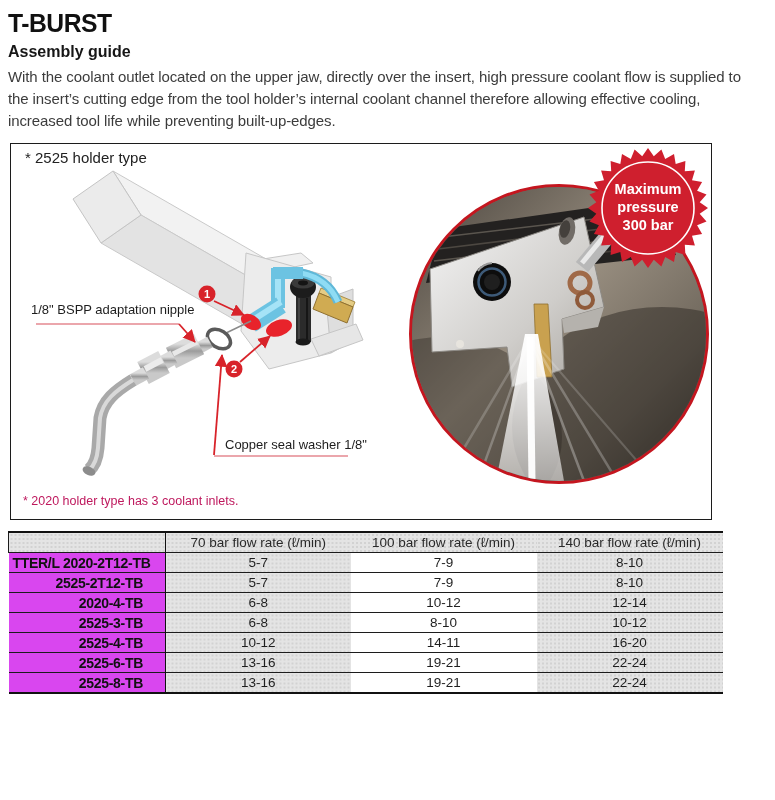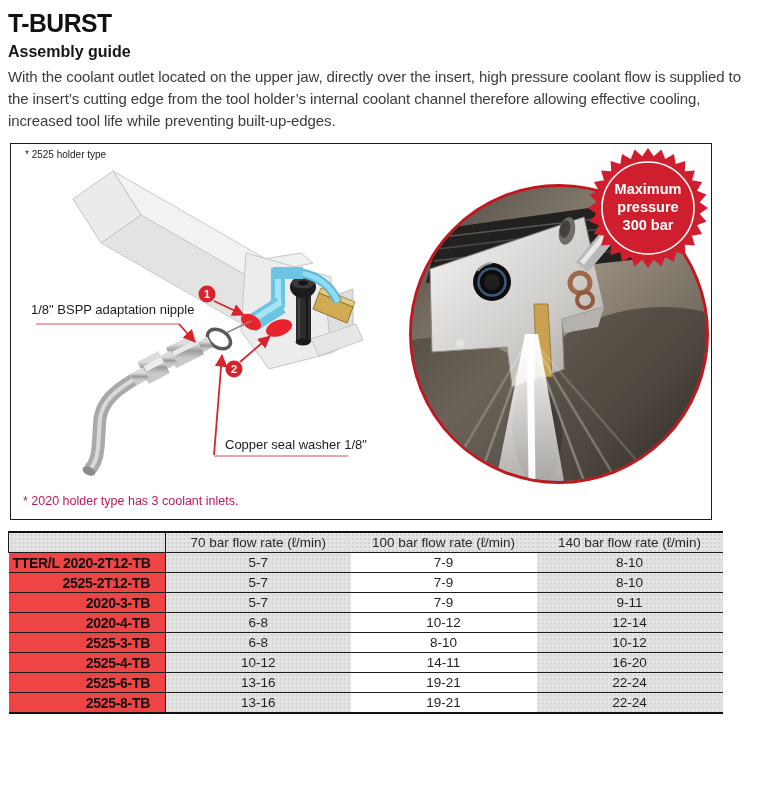--- a/index.html
+++ b/index.html
@@ -7,42 +7,42 @@
         font-family:"Liberation Sans",sans-serif;color:#222;}
   .abs{position:absolute;}
   
   .title{left:8px;top:8px;font-size:26px;font-weight:bold;color:#111;
          letter-spacing:-0.5px;transform:scaleX(.95);transform-origin:left;}
   .subtitle{left:8px;top:43px;font-size:16px;font-weight:bold;color:#161616;}
   .intro{left:8px;top:66px;width:748px;font-size:15px;line-height:1.48;color:#3c3c3c;
          letter-spacing:-0.1px;}
   
   .figbox{left:10px;top:143px;width:700px;height:375px;border:1.5px solid #1c1c1c;background:#fff;}
-  .fignote{left:14px;top:5px;font-size:10px;color:#222;}
+  .fignote{left:14px;top:5px;font-size:15px;color:#222;}
   .figfoot{left:12px;top:350px;font-size:12.5px;color:#be185d;}
   .calloutlabel{font-size:13px;color:#1d1d1d;white-space:nowrap;}
   .lbl-nipple{left:20px;top:158px;}
   .lbl-washer{left:214px;top:293px;}
   
   .photo{left:398px;top:40px;width:294px;height:294px;border-radius:50%;
          border:3px solid #c4161f;overflow:hidden;background:#6c655c;}
   .badge{left:575px;top:2px;width:124px;height:124px;}
   
   .flowtable-wrap{left:8px;top:531px;width:714px;}
   table.flow{border-collapse:collapse;width:714px;table-layout:fixed;
              border-top:2.5px solid #111;border-bottom:2.5px solid #111;}
   table.flow th,table.flow td{height:19px;padding:0 4px;font-size:13.5px;
              border-top:1px solid #1c1c1c;overflow:hidden;white-space:nowrap;}
   table.flow th{font-weight:normal;color:#2a2a2a;text-align:center;
              background-color:#e4e4e4;
              background-image:radial-gradient(#d2d2d2 0.8px, rgba(0,0,0,0) 0.9px);
              background-size:4px 4px;}
   table.flow th.corner{border-left:1px solid #1c1c1c;}
-  table.flow .lab{font-weight:bold;text-align:right;padding-right:15px;color:#111;
-             border-right:1.2px solid #111;background:#ef4444;font-size:14px;letter-spacing:-0.3px;}
+  table.flow .lab{font-weight:bold;text-align:right;padding-right:22px;color:#111;
+             border-right:1.2px solid #111;background:#d946ef;font-size:14px;letter-spacing:-0.3px;}
   table.flow th.lab-h{border-right:1.2px solid #111;}
   table.flow .val{text-align:center;color:#1f1f1f;}
   table.flow .c0,table.flow .c2{background-color:#e4e4e4;
              background-image:radial-gradient(#d2d2d2 0.8px, rgba(0,0,0,0) 0.9px);
              background-size:4px 4px;}
   table.flow .c1{background:#fff;}
   .colw0{width:157px;}.colw1{width:185px;}.colw2{width:186px;}.colw3{width:186px;}
 </style>
 </head>
 <body>
@@ -251,26 +251,20 @@
             <td class="val c1">7-9</td>
             <td class="val c2">8-10</td>
           </tr>
           <tr>
             <td class="lab">2525-2T12-TB</td>
             <td class="val c0">5-7</td>
             <td class="val c1">7-9</td>
             <td class="val c2">8-10</td>
           </tr>
           <tr>
-            <td class="lab">2020-3-TB</td>
-            <td class="val c0">5-7</td>
-            <td class="val c1">7-9</td>
-            <td class="val c2">9-11</td>
-          </tr>
-          <tr>
             <td class="lab">2020-4-TB</td>
             <td class="val c0">6-8</td>
             <td class="val c1">10-12</td>
             <td class="val c2">12-14</td>
           </tr>
           <tr>
             <td class="lab">2525-3-TB</td>
             <td class="val c0">6-8</td>
             <td class="val c1">8-10</td>
             <td class="val c2">10-12</td>

